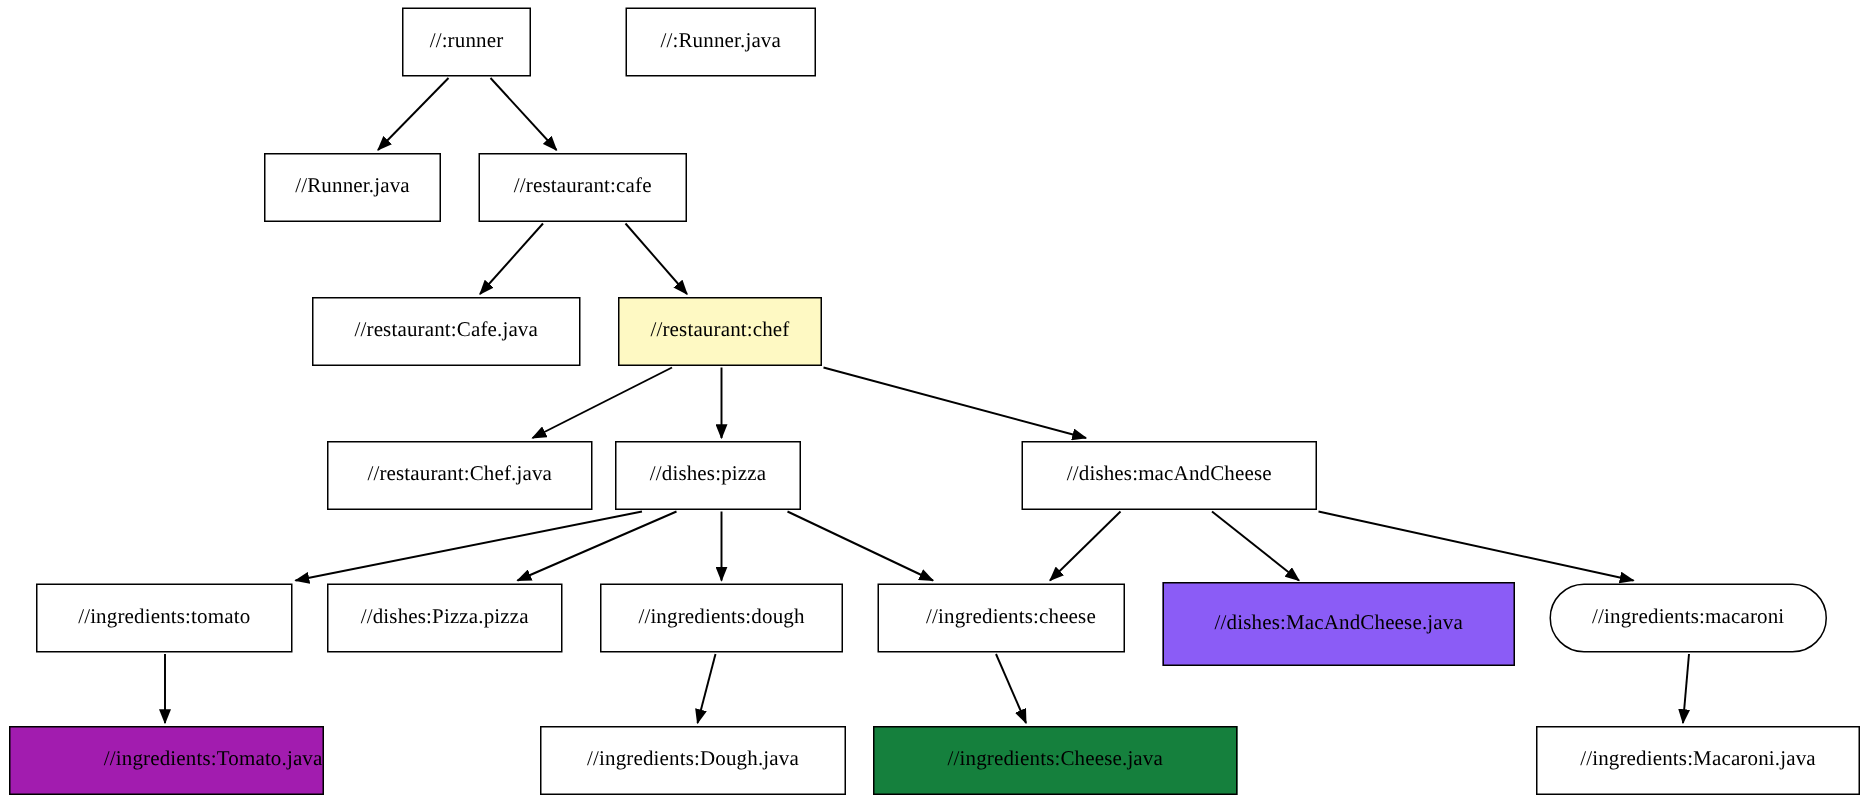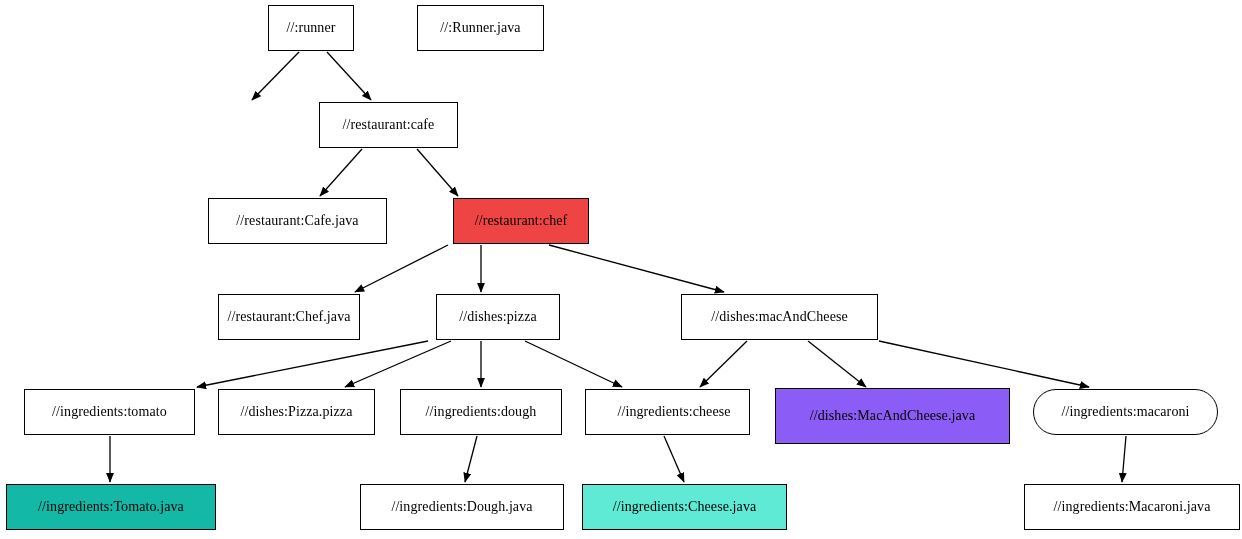--- a/index.html
+++ b/index.html
@@ -84,33 +84,36 @@
       </g>
   </svg>
 
   <div id="node-layer">
       <div class="graph-node" style="left: 268px; top: 5px; width: 86px; height: 46px; border-color: rgb(0, 0, 0); background: rgb(255, 255, 255);">
         <span class="node-label">//:runner</span>
       </div>
       <div class="graph-node" style="left: 376px; top: 5px; width: 127px; height: 46px; border-color: rgb(0, 0, 0); background: rgb(255, 255, 255); margin-left: 41px;">
         <span class="node-label">//:Runner.java</span>
       </div>
+      <div class="graph-node" style="left: 176px; top: 102px; width: 118px; height: 46px; border-color: rgb(0, 0, 0); background: rgb(255, 255, 255);">
+        <span class="node-label">//Runner.java</span>
+      </div>
       <div class="graph-node" style="left: 319px; top: 102px; width: 139px; height: 46px; border-color: rgb(0, 0, 0); background: rgb(255, 255, 255);">
         <span class="node-label">//restaurant:cafe</span>
       </div>
       <div class="graph-node" style="left: 208px; top: 198px; width: 179px; height: 46px; border-color: rgb(0, 0, 0); background: rgb(255, 255, 255);">
         <span class="node-label">//restaurant:Cafe.java</span>
       </div>
-      <div class="graph-node" style="left: 412px; top: 198px; width: 136px; height: 46px; border-color: rgb(0, 0, 0); background: #ef4444; margin-left: 41px;">
+      <div class="graph-node" style="left: 412px; top: 198px; width: 136px; height: 46px; border-color: rgb(0, 0, 0); background: #fef9c3;">
         <span class="node-label">//restaurant:chef</span>
       </div>
-      <div class="graph-node" style="left: 218px; top: 294px; width: 142px; height: 46px; border-color: rgb(0, 0, 0); background: rgb(255, 255, 255);">
+      <div class="graph-node" style="left: 218px; top: 294px; width: 177px; height: 46px; border-color: rgb(0, 0, 0); background: rgb(255, 255, 255);">
         <span class="node-label">//restaurant:Chef.java</span>
       </div>
-      <div class="graph-node" style="left: 436px; top: 294px; width: 124px; height: 46px; border-color: rgb(0, 0, 0); background: rgb(255, 255, 255);">
+      <div class="graph-node" style="left: 410px; top: 294px; width: 124px; height: 46px; border-color: rgb(0, 0, 0); background: rgb(255, 255, 255);">
         <span class="node-label">//dishes:pizza</span>
       </div>
       <div class="graph-node" style="left: 681px; top: 294px; width: 197px; height: 46px; border-color: rgb(0, 0, 0); background: rgb(255, 255, 255);">
         <span class="node-label">//dishes:macAndCheese</span>
       </div>
       <div class="graph-node" style="left: 24px; top: 389px; width: 171px; height: 46px; border-color: rgb(0, 0, 0); background: rgb(255, 255, 255);">
         <span class="node-label">//ingredients:tomato</span>
       </div>
       <div class="graph-node" style="left: 218px; top: 389px; width: 157px; height: 46px; border-color: rgb(0, 0, 0); background: rgb(255, 255, 255);">
         <span class="node-label">//dishes:Pizza.pizza</span>
@@ -120,27 +123,27 @@
       </div>
       <div class="graph-node" style="left: 585px; top: 389px; width: 165px; height: 46px; border-color: rgb(0, 0, 0); background: rgb(255, 255, 255); padding-left: 13px;">
         <span class="node-label">//ingredients:cheese</span>
       </div>
       <div class="graph-node" style="left: 775px; top: 388px; width: 235px; height: 56px; border-color: rgb(0, 0, 0); background: #8b5cf6;">
         <span class="node-label">//dishes:MacAndCheese.java</span>
       </div>
       <div class="graph-node" style="left: 1033px; top: 389px; width: 185px; height: 46px; border-color: rgb(0, 0, 0); background: rgb(255, 255, 255); border-radius: 23px;">
         <span class="node-label">//ingredients:macaroni</span>
       </div>
-      <div class="graph-node" style="left: 6px; top: 484px; width: 210px; height: 46px; border-color: rgb(0, 0, 0); background: #14b8a6;">
+      <div class="graph-node" style="left: 6px; top: 484px; width: 210px; height: 46px; border-color: rgb(0, 0, 0); background: #a21caf; justify-content: flex-end;">
         <span class="node-label">//ingredients:Tomato.java</span>
       </div>
       <div class="graph-node" style="left: 360px; top: 484px; width: 204px; height: 46px; border-color: rgb(0, 0, 0); background: rgb(255, 255, 255); text-align: right;">
         <span class="node-label">//ingredients:Dough.java</span>
       </div>
-      <div class="graph-node" style="left: 582px; top: 484px; width: 205px; height: 46px; border-color: rgb(0, 0, 0); background: #5eead4;">
+      <div class="graph-node" style="left: 582px; top: 484px; width: 243px; height: 46px; border-color: rgb(0, 0, 0); background: #15803d;">
         <span class="node-label">//ingredients:Cheese.java</span>
       </div>
       <div class="graph-node" style="left: 1024px; top: 484px; width: 216px; height: 46px; border-color: rgb(0, 0, 0); background: rgb(255, 255, 255);">
         <span class="node-label">//ingredients:Macaroni.java</span>
       </div>
     </div>
 
 </div>
 
 </body></html>

